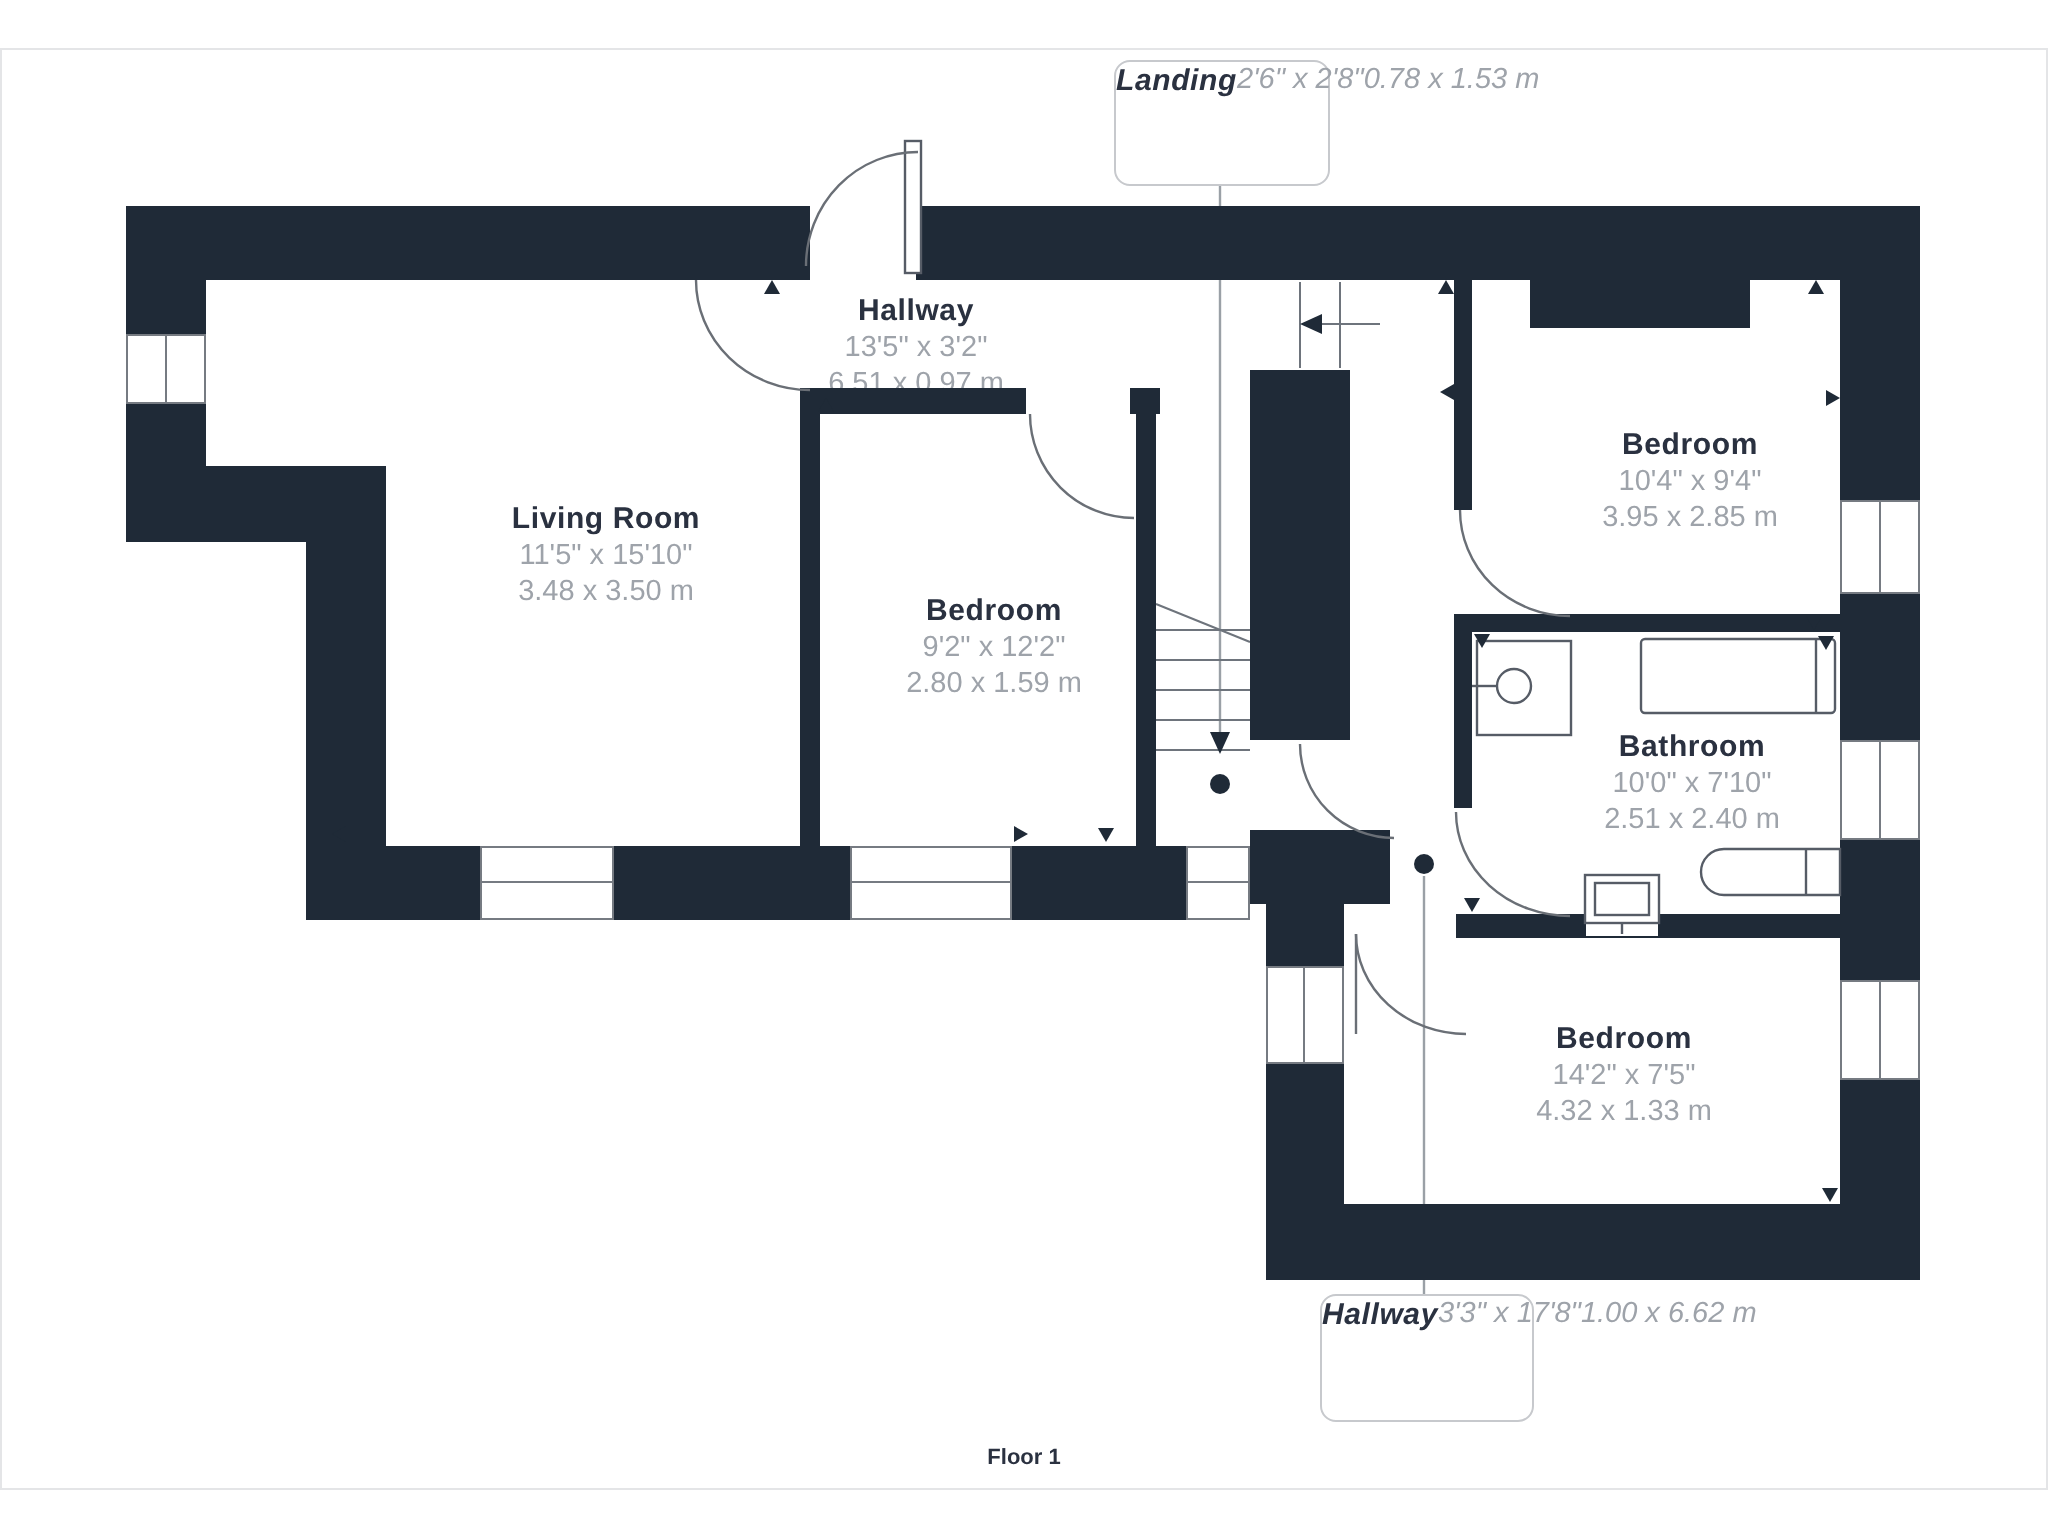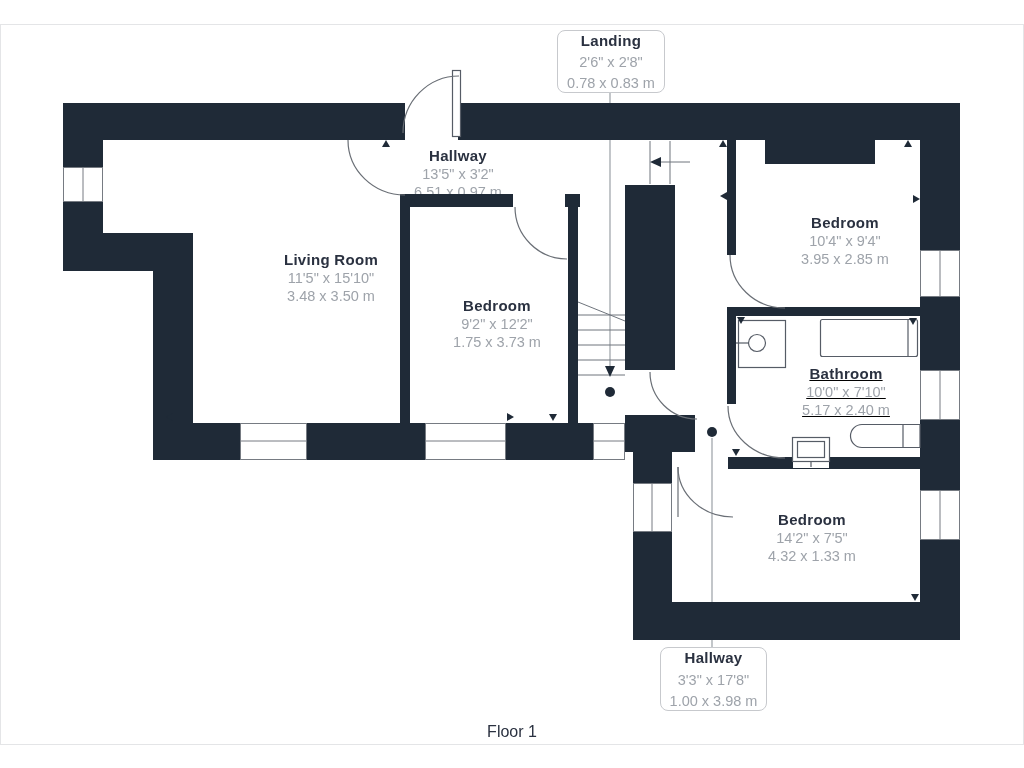--- a/index.html
+++ b/index.html
@@ -5,30 +5,30 @@
   html,body{margin:0;padding:0;background:#fff;}
   .canvas{position:relative;width:1024px;height:768px;background:#fff;overflow:hidden;
           font-family:"Liberation Sans",sans-serif;}
   .card-border{position:absolute;left:0;top:24px;width:1022px;height:719px;
                border:1px solid #e4e5e7;background:#fff;z-index:0;}
   .plan-svg{position:absolute;left:0;top:0;z-index:2;}
   .room-label{position:absolute;text-align:center;transform:translateX(-50%);z-index:1;white-space:nowrap;}
   .rl-name{display:block;font-size:15px;font-weight:700;color:#2a3140;letter-spacing:.3px;line-height:18px;}
   .rl-dim{display:block;font-size:14.5px;font-weight:400;color:#9ea3aa;line-height:18px;}
   .callout{position:absolute;z-index:3;background:#fff;border:1.5px solid #c7c9cd;border-radius:8px;
-           text-align:center;display:flex;flex-direction:column;justify-content:space-between;white-space:nowrap;}
+           text-align:center;display:flex;flex-direction:row;justify-content:space-between;white-space:nowrap;font-style:italic;}
   .callout .rl-name{line-height:19px;}
   .callout .rl-dim{line-height:18px;}
   .floor-label{position:absolute;left:512px;top:723px;transform:translateX(-50%);
-               font-size:16px;font-weight:400;color:#2a3140;z-index:3;}
-  .pos-living{left:303px;top:251px;margin-left:28px;}
+               font-size:11px;font-weight:700;color:#2a3140;z-index:3;}
+  .pos-living{left:303px;top:251px;}
   .pos-hallway-top{left:458px;top:147px;}
   .pos-bed-mid{left:497px;top:297px;}
   .pos-bed-tr{left:845px;top:214px;}
-  .pos-bath{left:846px;top:365px;text-decoration:underline;}
+  .pos-bath{left:846px;top:365px;}
   .pos-bed-bot{left:812px;top:511px;}
   .pos-landing{left:557px;top:30px;width:106px;height:61px;}
   .pos-hallway-bot{left:660px;top:647px;width:105px;height:62px;}
   .wall{fill:#1f2a37;}
   .win{fill:#ffffff;stroke:#767b82;stroke-width:1;}
   .wline{stroke:#767b82;stroke-width:1;}
   .arc{fill:none;stroke:#6a6f76;stroke-width:1.2;}
   .fix{fill:#ffffff;stroke:#565c66;stroke-width:1.2;}
   .fixl{fill:none;stroke:#565c66;stroke-width:1.2;}
   .tread{stroke:#6e747c;stroke-width:1;}
@@ -165,47 +165,47 @@
 
   <div class="room-label pos-hallway-top">
     <span class="rl-name">Hallway</span>
     <span class="rl-dim">13'5" x 3'2"</span>
     <span class="rl-dim">6.51 x 0.97 m</span>
   </div>
 
   <div class="room-label pos-bed-mid">
     <span class="rl-name">Bedroom</span>
     <span class="rl-dim">9'2" x 12'2"</span>
-    <span class="rl-dim">1.75 x 3.73 m</span>
+    <span class="rl-dim">2.80 x 1.59 m</span>
   </div>
 
   <div class="room-label pos-bed-tr">
     <span class="rl-name">Bedroom</span>
     <span class="rl-dim">10'4" x 9'4"</span>
     <span class="rl-dim">3.95 x 2.85 m</span>
   </div>
 
   <div class="room-label pos-bath">
     <span class="rl-name">Bathroom</span>
     <span class="rl-dim">10'0" x 7'10"</span>
-    <span class="rl-dim">5.17 x 2.40 m</span>
+    <span class="rl-dim">2.51 x 2.40 m</span>
   </div>
 
   <div class="room-label pos-bed-bot">
     <span class="rl-name">Bedroom</span>
     <span class="rl-dim">14'2" x 7'5"</span>
     <span class="rl-dim">4.32 x 1.33 m</span>
   </div>
 
   <div class="callout pos-landing">
     <span class="rl-name">Landing</span>
     <span class="rl-dim">2'6" x 2'8"</span>
-    <span class="rl-dim">0.78 x 0.83 m</span>
+    <span class="rl-dim">0.78 x 1.53 m</span>
   </div>
 
   <div class="callout pos-hallway-bot">
     <span class="rl-name">Hallway</span>
     <span class="rl-dim">3'3" x 17'8"</span>
-    <span class="rl-dim">1.00 x 3.98 m</span>
+    <span class="rl-dim">1.00 x 6.62 m</span>
   </div>
 
   <div class="floor-label">Floor 1</div>
 </div>
 
 </body></html>

